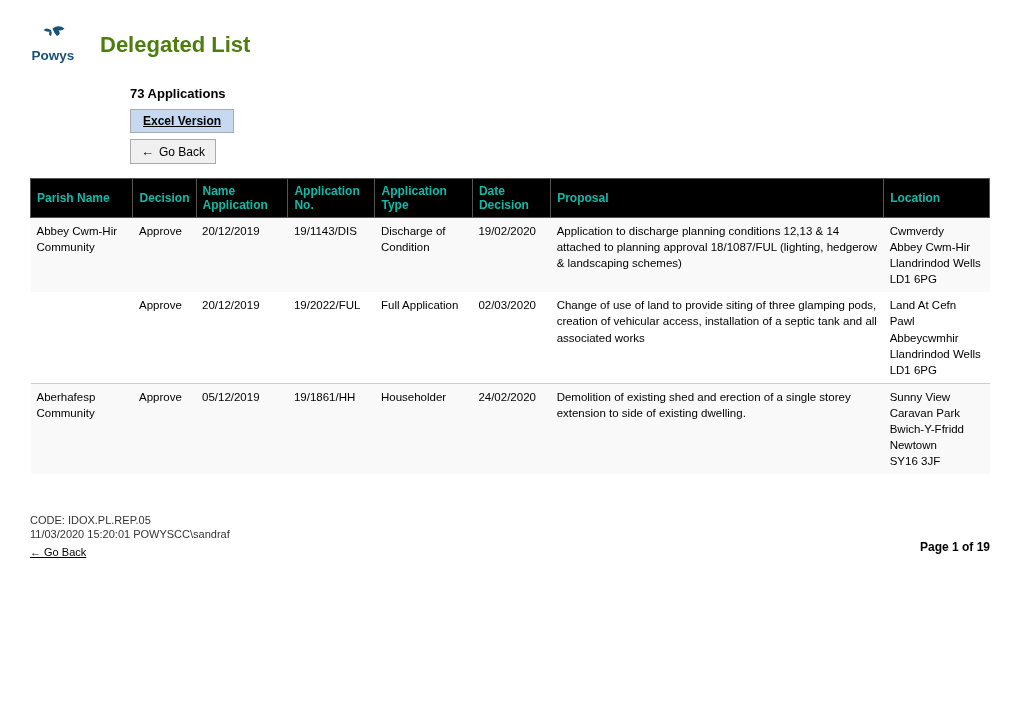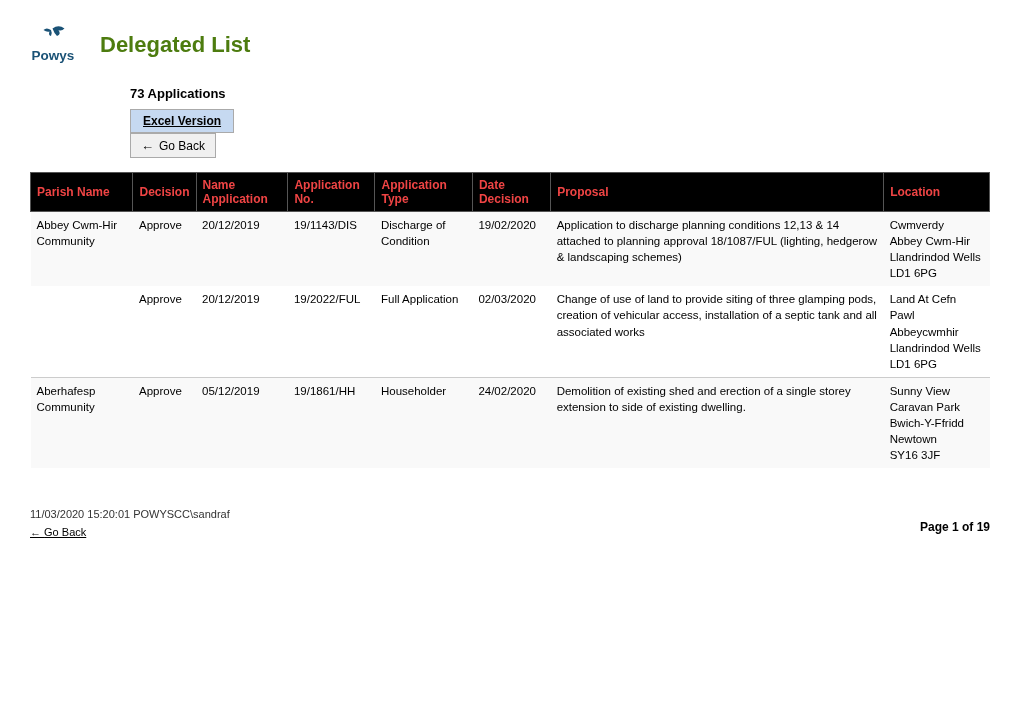--- a/index.html
+++ b/index.html
@@ -80,21 +80,21 @@
     }
 
     table {
       width: 100%;
       border-collapse: collapse;
       margin-top: 4px;
     }
 
     thead tr {
       background: #000;
-      color: #ef4444;
+      color: #14b8a6;
     }
 
     thead th {
       padding: 5px 6px;
       font-weight: bold;
       font-size: 12px;
       text-align: left;
       border: 1px solid #555;
     }
 
@@ -159,21 +159,21 @@
       <path d="M30,8 Q38,2 46,8 Q42,12 38,10 Q42,16 36,18 Q32,14 30,8Z" fill="#1a5276"></path>
       <path d="M28,10 Q22,6 18,10 Q22,13 26,12 Q24,17 28,18 Q30,14 28,10Z" fill="#1a5276"></path>
     </svg>
     <span class="page-title">Delegated List</span>
   </div>
 </div>
 
 <div class="app-count">73 Applications</div>
 
 <div class="toolbar">
-  <div style="display:flex;flex-direction:column;align-items:flex-start;gap:0;">
+  <div style="display:flex;flex-direction:column;align-items:flex-start;gap:6px;">
     <button class="excel-btn">Excel Version</button>
     <button class="go-back-btn">
       <span class="arrow">←</span>
       <span>Go Back</span>
     </button>
   </div>
 </div>
 
 <table>
   <thead>
@@ -216,20 +216,21 @@
       <td>19/1861/HH</td>
       <td>Householder</td>
       <td>24/02/2020</td>
       <td>Demolition of existing shed and erection of a single storey extension to side of existing dwelling.</td>
       <td>Sunny View Caravan Park<br>Bwich-Y-Ffridd<br>Newtown<br>SY16 3JF</td>
     </tr>
     </tbody>
 </table>
 
 <div class="footer">
+  <div class="code-line">CODE: IDOX.PL.REP.05</div>
   <div class="code-line">11/03/2020 15:20:01 POWYSCC\sandraf</div>
   <div class="go-back-footer">
     <span>←</span>
     &nbsp;<span>Go Back</span>
   </div>
 </div>
 
 <div class="page-num">Page 1 of 19</div>
 
 </body></html>

